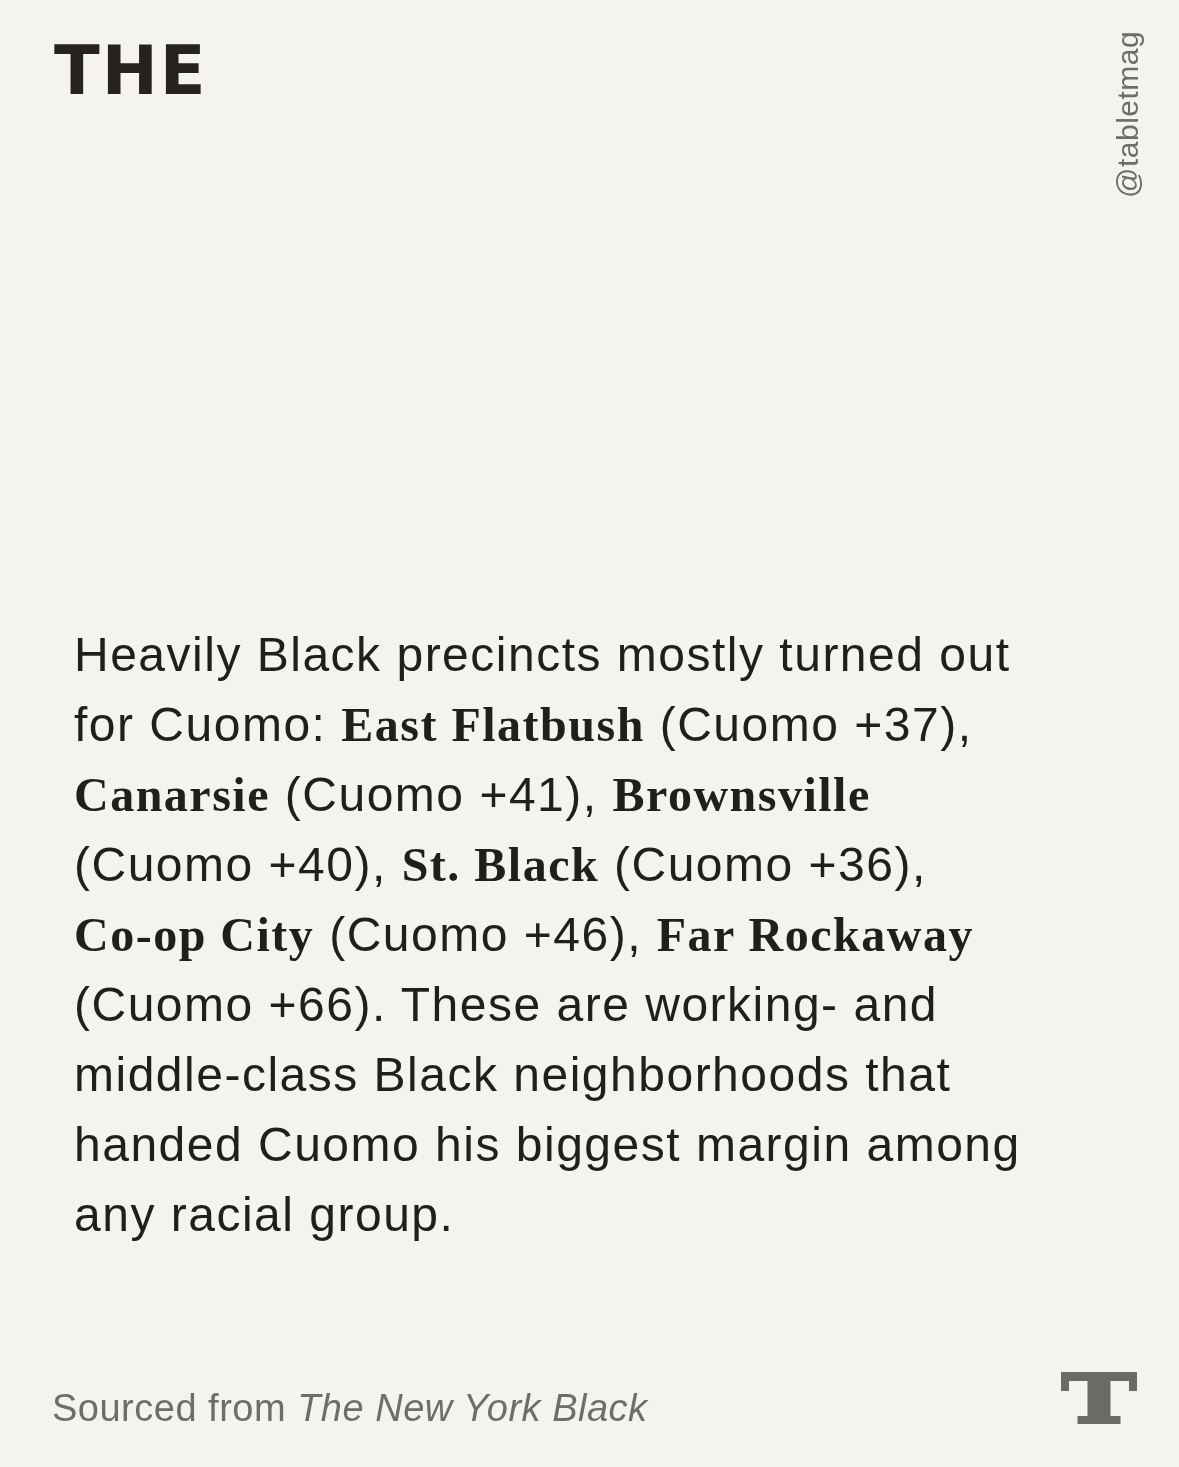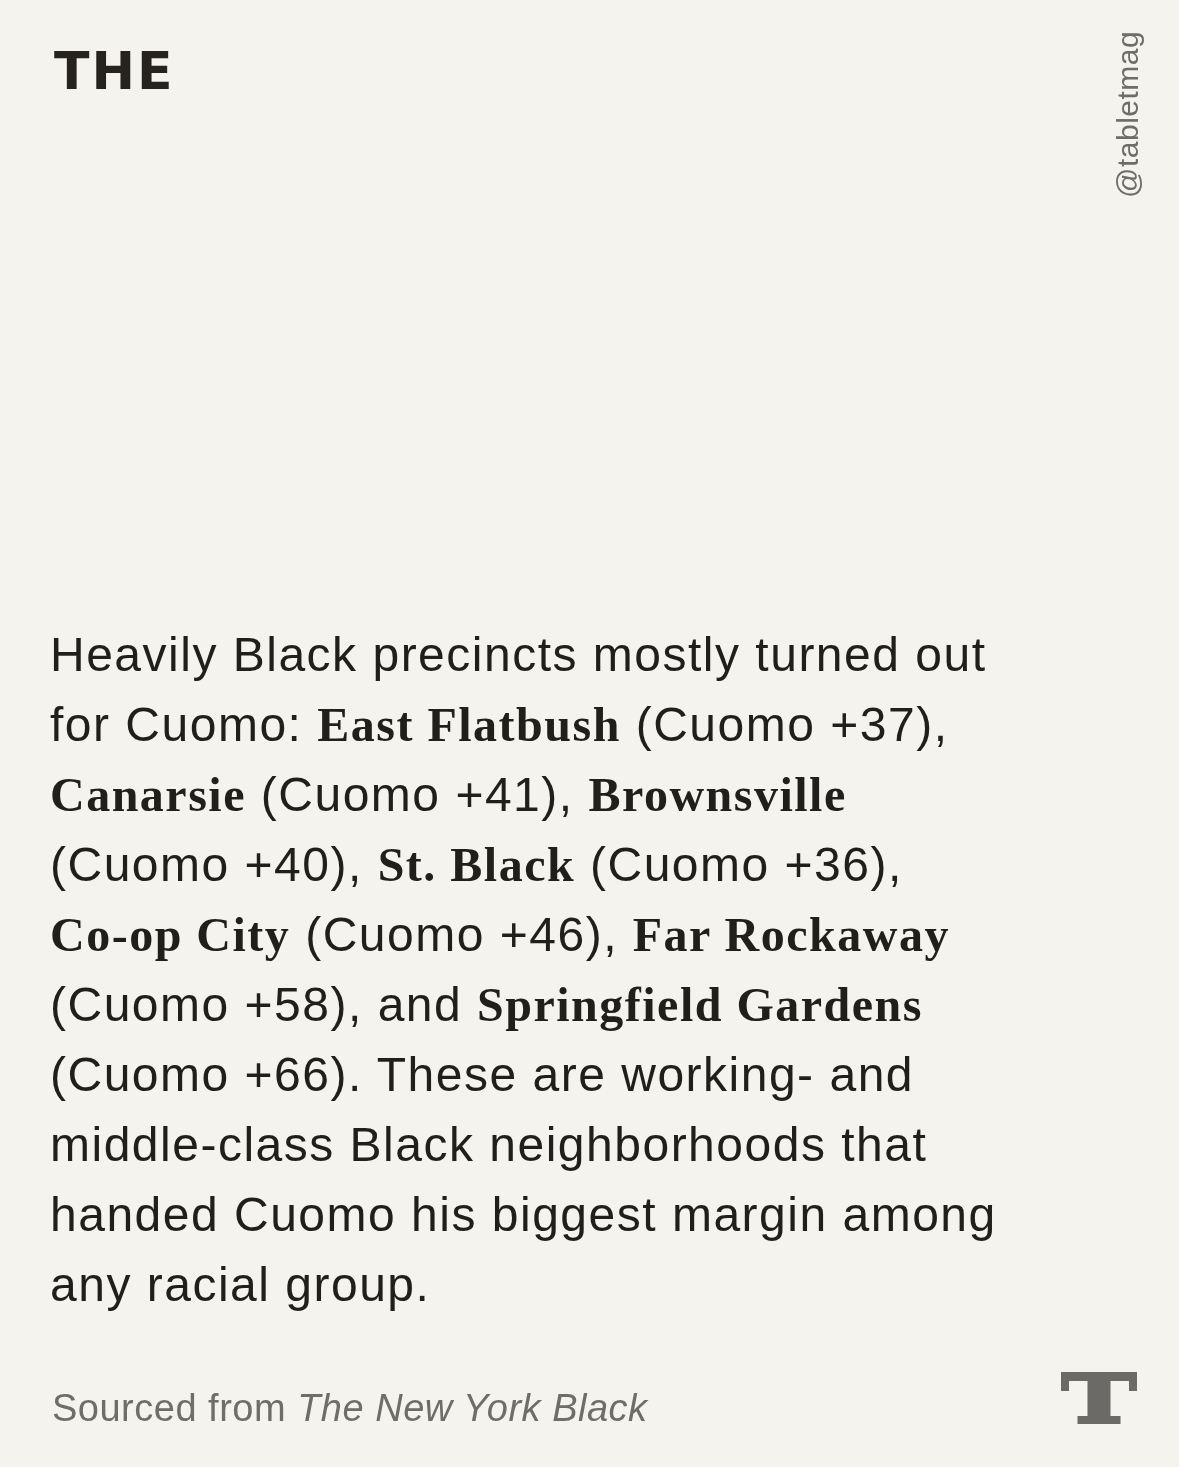--- a/index.html
+++ b/index.html
@@ -13,21 +13,21 @@
     background: #f5f3ee;
     overflow: hidden;
     font-family: "Liberation Sans", sans-serif;
   }
   .title {
     position: absolute;
     left: 54px;
     top: 30px;
     font-family: "DejaVu Sans", sans-serif;
     font-weight: bold;
-    font-size: 52px;
+    font-size: 67px;
     line-height: 82px;
     letter-spacing: 2px;
     color: #26231f;
   }
   .handle-wrap {
     position: absolute;
     left: 1048px;
     top: 103px;
     width: 160px;
     height: 30px;
@@ -47,20 +47,21 @@
     left: 50px;
     top: 620px;
     width: 1080px;
     font-size: 48px;
     line-height: 70px;
     letter-spacing: 1.5px;
     color: #201f1c;
   }
   .body-line {
     white-space: nowrap;
+    margin-left: 24px;
   }
   .body-line .bold {
     font-weight: 700;
     font-family: Liberation Serif, serif;
   }
   .footer {
     position: absolute;
     left: 52px;
     top: 1387px;
     font-size: 38px;
@@ -91,21 +92,20 @@
   <div class="handle-wrap">
     <span>@tabletmag</span>
   </div>
 
   <div class="body-text">
       <div class="body-line"><span>Heavily Black precincts mostly turned out</span></div>
       <div class="body-line"><span>for Cuomo: </span><span class="bold">East Flatbush</span><span> (Cuomo +37),</span></div>
       <div class="body-line"><span class="bold">Canarsie</span><span> (Cuomo +41), </span><span class="bold">Brownsville</span></div>
       <div class="body-line"><span>(Cuomo +40), </span><span class="bold">St. Black</span><span> (Cuomo +36),</span></div>
       <div class="body-line"><span class="bold">Co-op City</span><span> (Cuomo +46), </span><span class="bold">Far Rockaway</span></div>
-      <div class="body-line"><span>(Cuomo +58), and </span><span class="bold">Springfield Gardens</span></div>
       <div class="body-line"><span>(Cuomo +66). These are working- and</span></div>
       <div class="body-line"><span>middle-class Black neighborhoods that</span></div>
       <div class="body-line"><span>handed Cuomo his biggest margin among</span></div>
       <div class="body-line"><span>any racial group.</span></div>
     </div>
 
   <div class="footer">
     <span>Sourced from </span><span class="src-name">The New York Black</span>
   </div>
 

